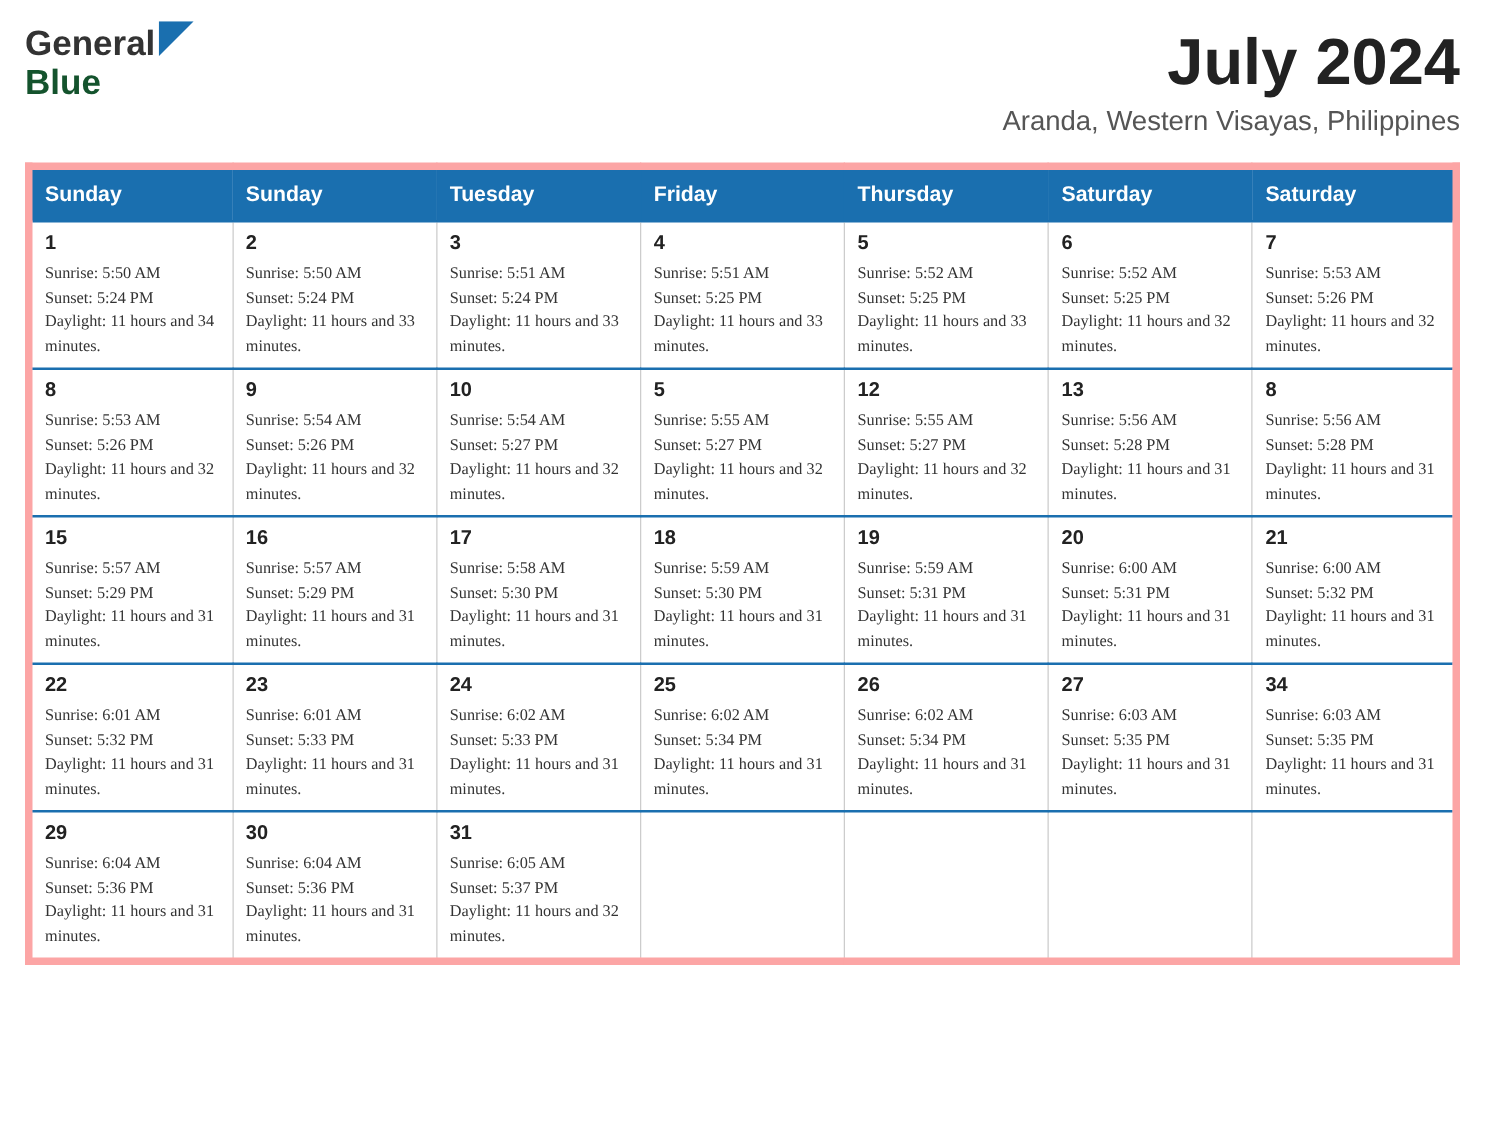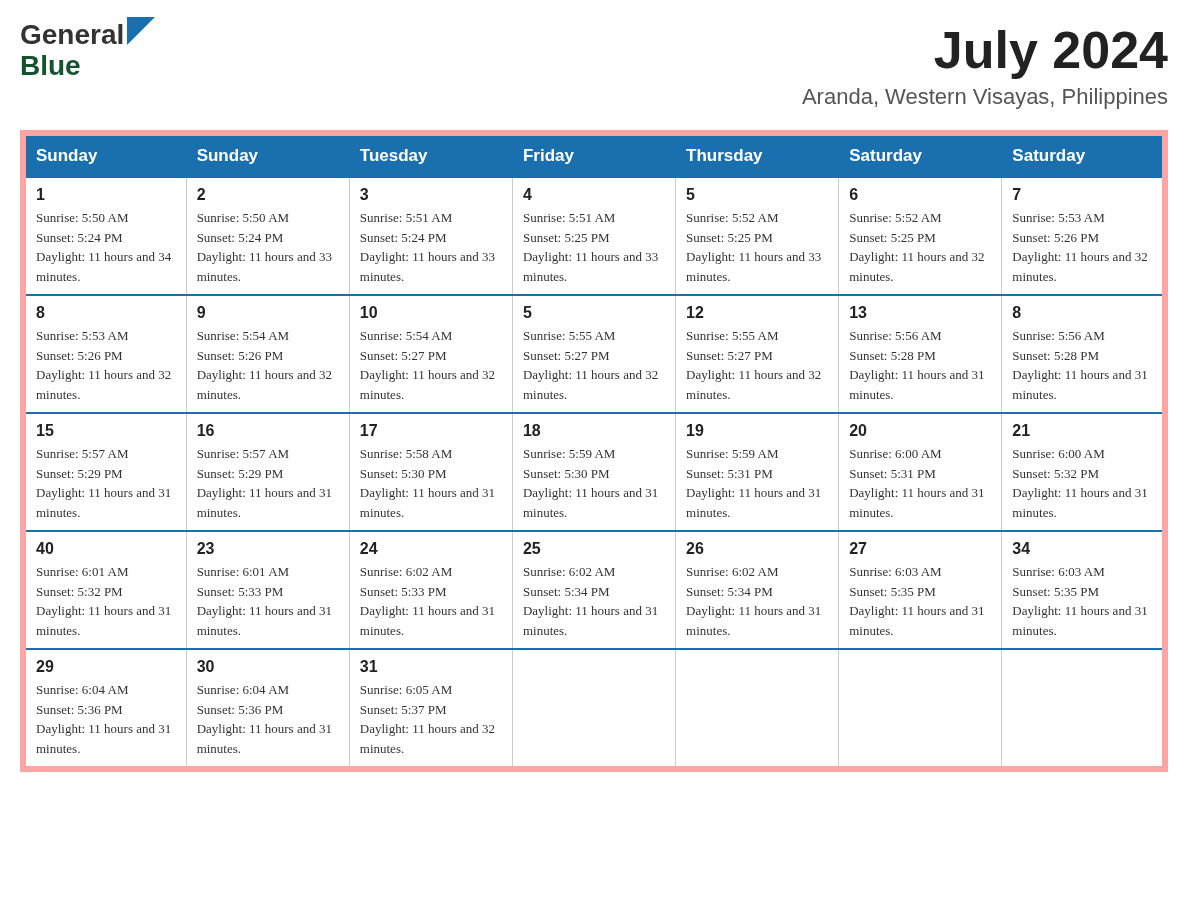--- a/index.html
+++ b/index.html
@@ -213,21 +213,21 @@
           <span class="day-number">20</span>
           <div class="day-info">Sunrise: 6:00 AM<br>Sunset: 5:31 PM<br>Daylight: 11 hours and 31 minutes.</div>
         </td>
         <td>
           <span class="day-number">21</span>
           <div class="day-info">Sunrise: 6:00 AM<br>Sunset: 5:32 PM<br>Daylight: 11 hours and 31 minutes.</div>
         </td>
       </tr>
       <tr>
         <td>
-          <span class="day-number">40</span>
+          <span class="day-number">22</span>
           <div class="day-info">Sunrise: 6:01 AM<br>Sunset: 5:32 PM<br>Daylight: 11 hours and 31 minutes.</div>
         </td>
         <td>
           <span class="day-number">23</span>
           <div class="day-info">Sunrise: 6:01 AM<br>Sunset: 5:33 PM<br>Daylight: 11 hours and 31 minutes.</div>
         </td>
         <td>
           <span class="day-number">24</span>
           <div class="day-info">Sunrise: 6:02 AM<br>Sunset: 5:33 PM<br>Daylight: 11 hours and 31 minutes.</div>
         </td>

